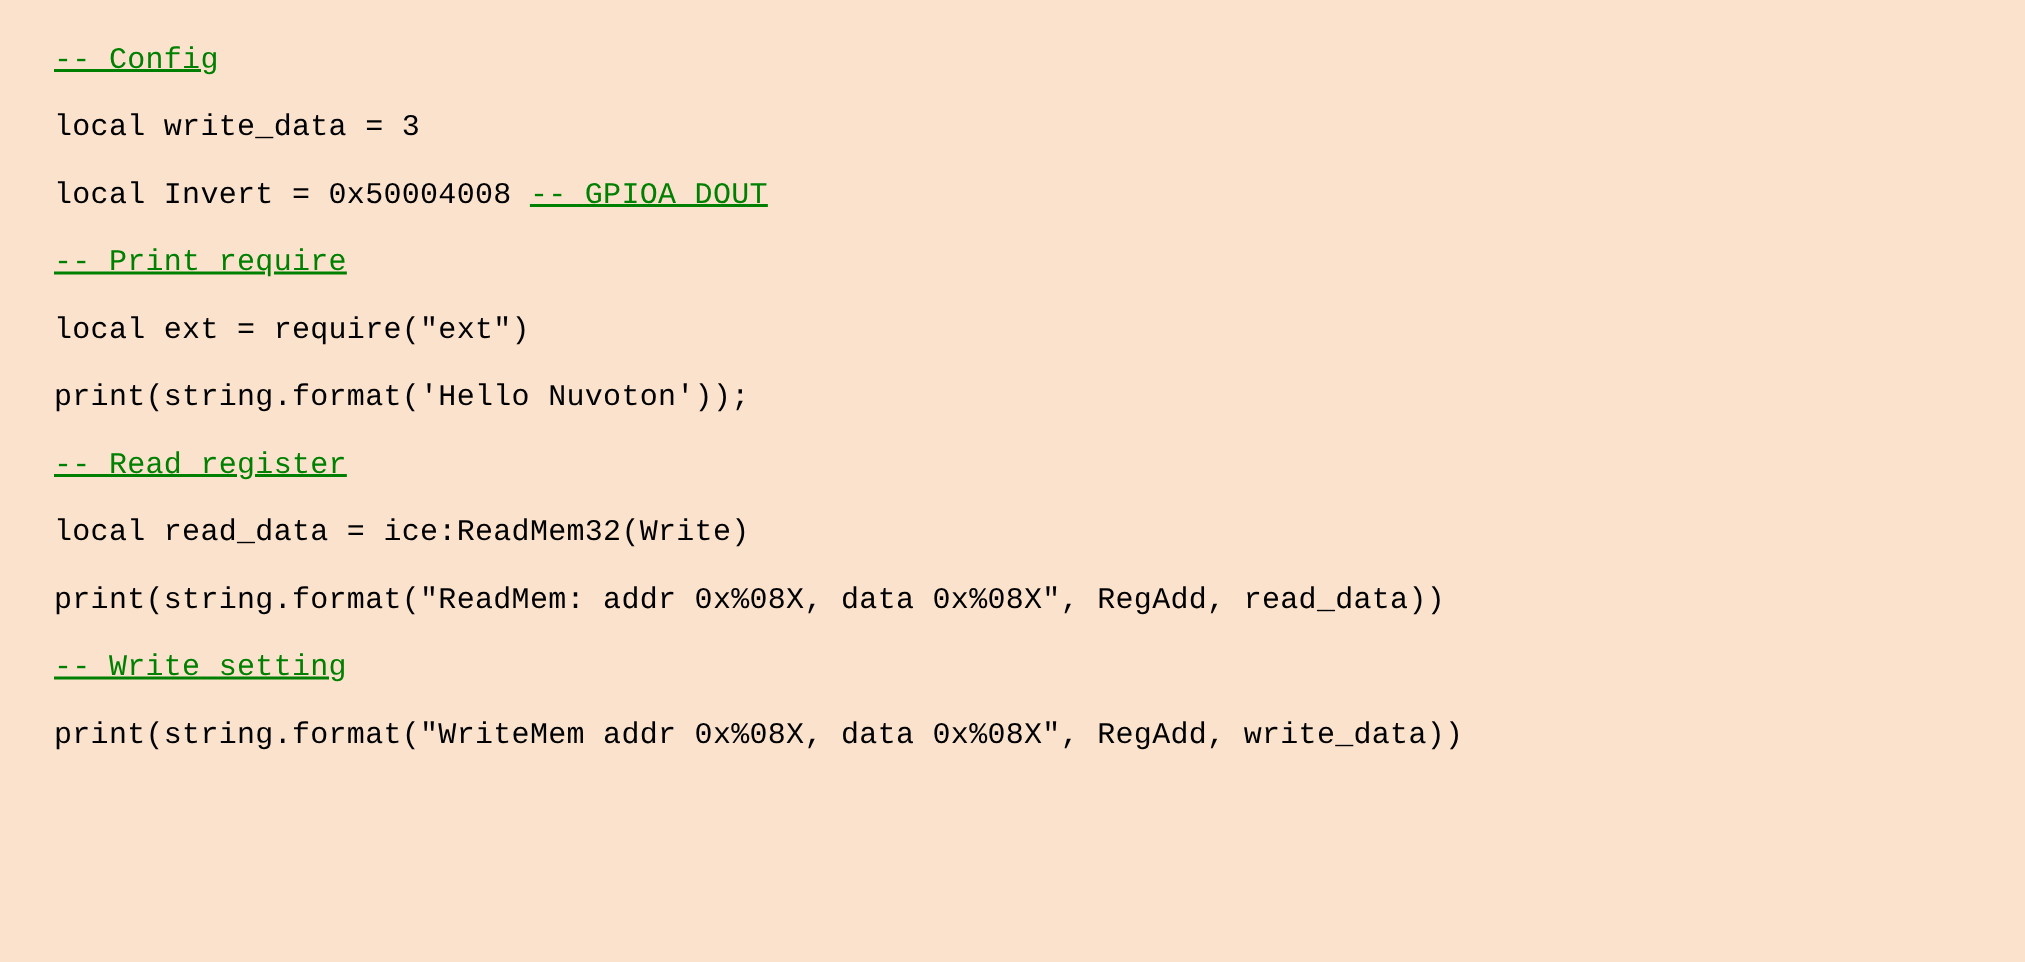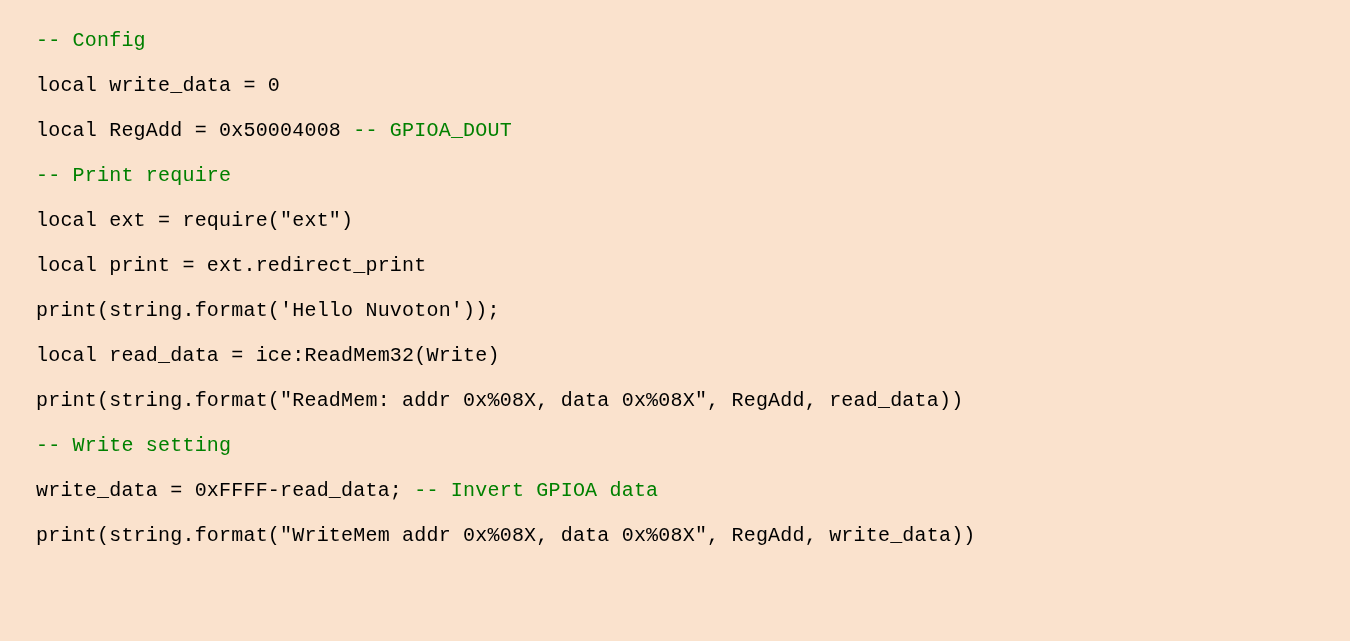--- a/index.html
+++ b/index.html
@@ -6,31 +6,30 @@
     body {
       background: #fae2cd;
       font-family: "Courier New", Consolas, monospace;
       font-size: 20px;
       line-height: 2.25;
       padding: 18px 36px;
       color: #000;
       letter-spacing: 0.2px;
     }
     .line { white-space: pre; }
-    .comment { color: #008000; }
+    .comment { color: #008000; text-decoration: underline; }
   </style>
 </head>
 <body>
 
 <div id="code-block">
     <div class="line"><span class="comment">-- Config</span></div>
-    <div class="line"><span>local write_data = 0</span></div>
-    <div class="line"><span>local RegAdd = 0x50004008 </span><span class="comment">-- GPIOA_DOUT</span></div>
+    <div class="line"><span>local write_data = 3</span></div>
+    <div class="line"><span>local Invert = 0x50004008 </span><span class="comment">-- GPIOA_DOUT</span></div>
     <div class="line"><span class="comment">-- Print require</span></div>
     <div class="line"><span>local ext = require("ext")</span></div>
-    <div class="line"><span>local print = ext.redirect_print</span></div>
     <div class="line"><span>print(string.format('Hello Nuvoton'));</span></div>
+    <div class="line"><span class="comment">-- Read register</span></div>
     <div class="line"><span>local read_data = ice:ReadMem32(Write)</span></div>
     <div class="line"><span>print(string.format("ReadMem: addr 0x%08X, data 0x%08X", RegAdd, read_data))</span></div>
     <div class="line"><span class="comment">-- Write setting</span></div>
-    <div class="line"><span>write_data = 0xFFFF-read_data; </span><span class="comment">-- Invert GPIOA data</span></div>
     <div class="line"><span>print(string.format("WriteMem addr 0x%08X, data 0x%08X", RegAdd, write_data))</span></div>
   </div>
 
 </body></html>

